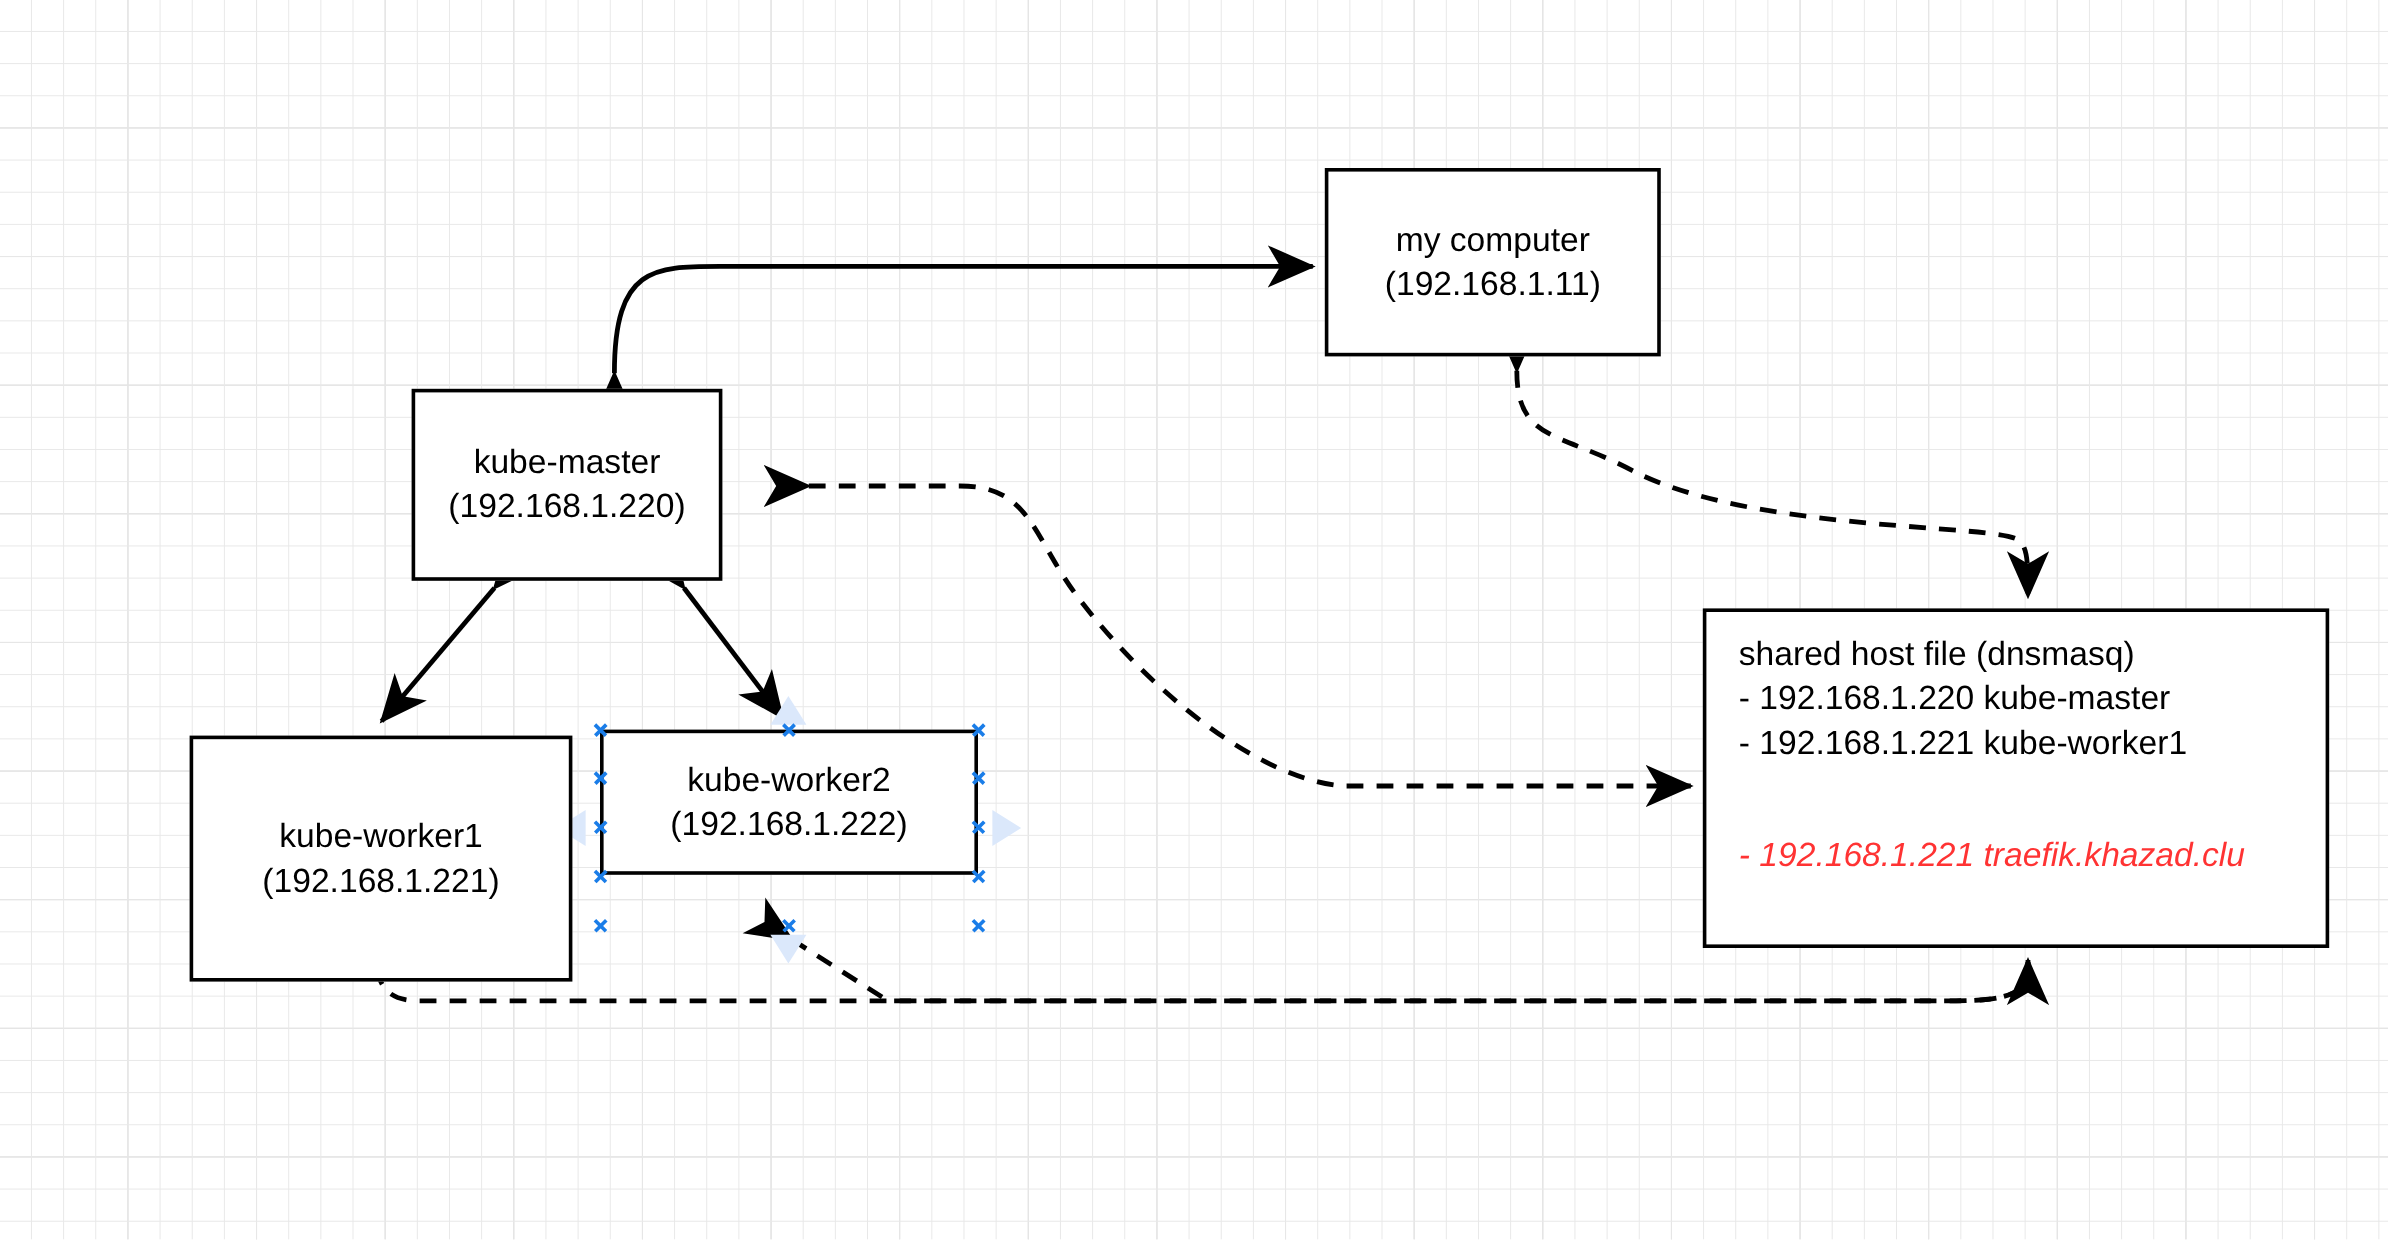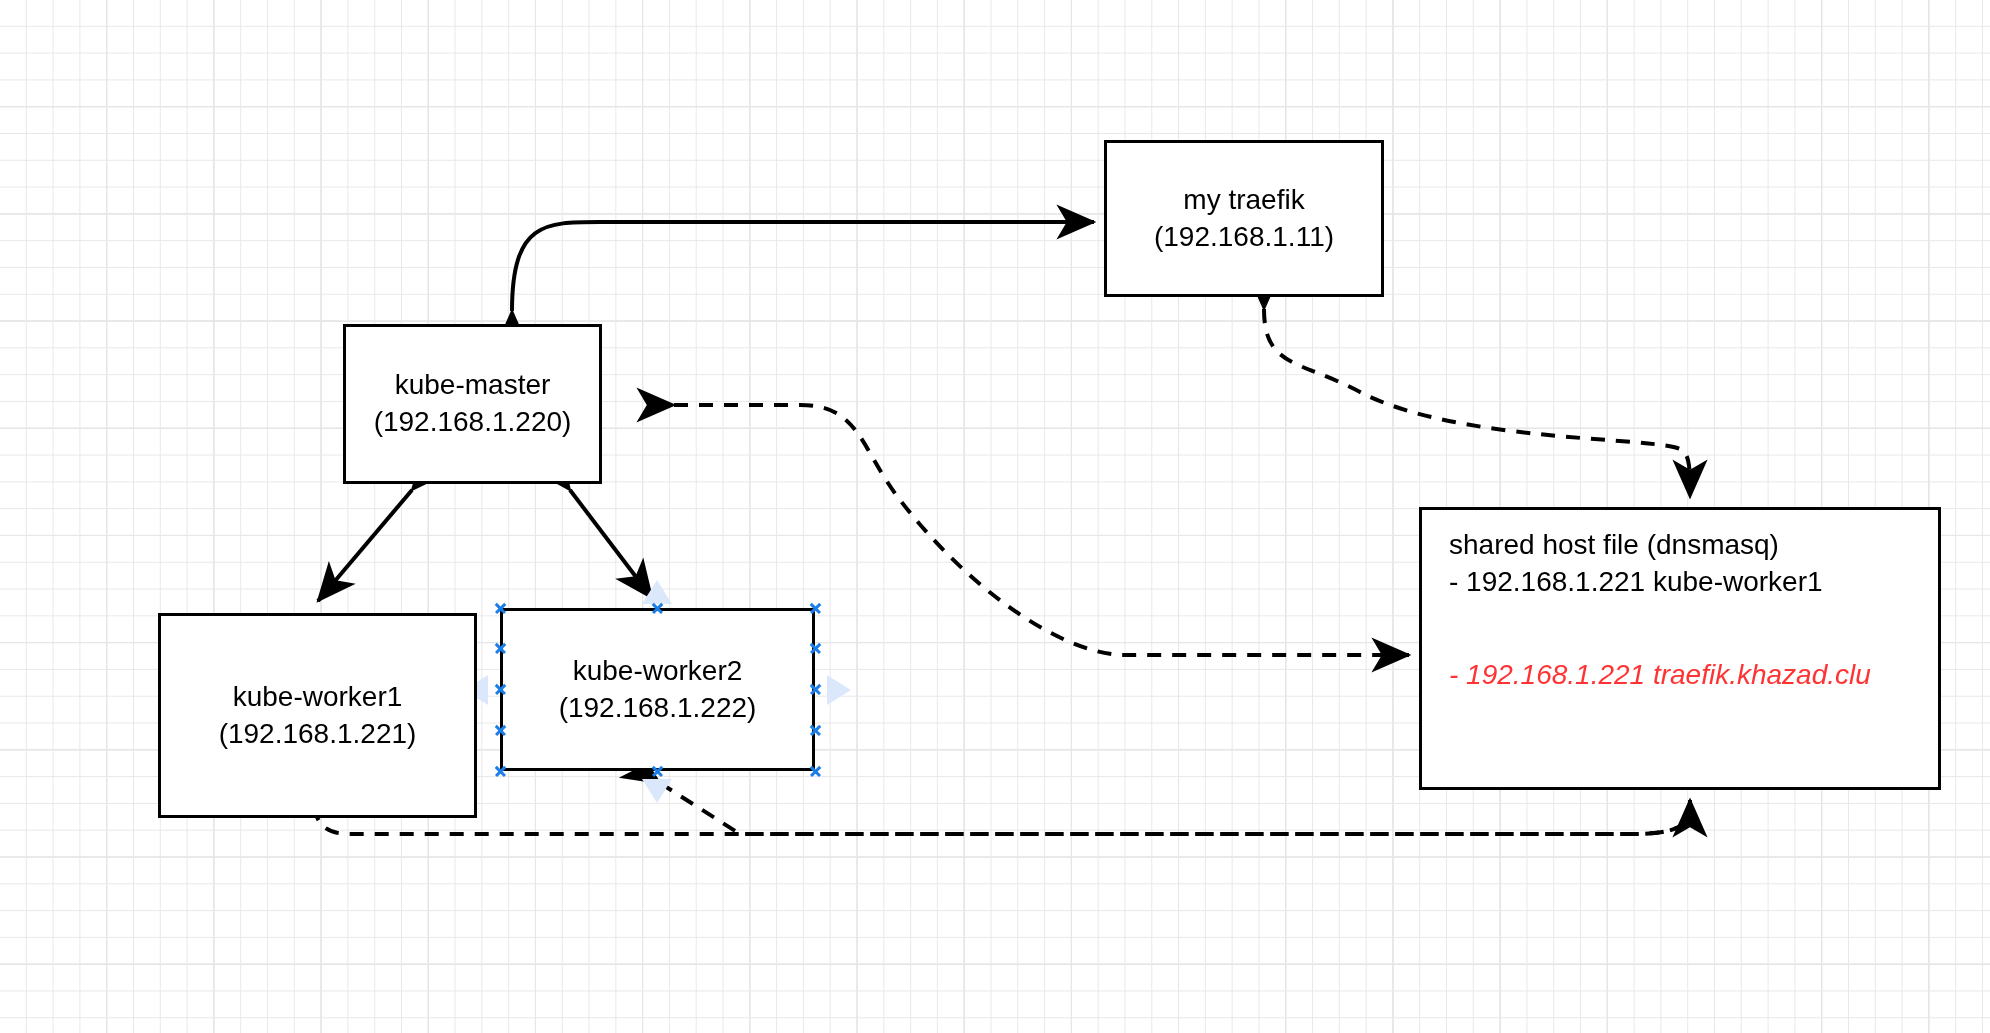--- a/index.html
+++ b/index.html
@@ -150,41 +150,42 @@
     <g>
       <path d="M 312,782 C 312,820 320,834 350,834 L 1630,834 C 1690,834 1690,820 1690,800" fill="none" stroke="#000000" stroke-width="4" stroke-dasharray="14 11" marker-start="url(#ah)" marker-end="url(#ah2)"></path>
     </g>
 
     <g>
       <path d="M 660,783 L 740,834 L 1630,834 C 1690,834 1690,820 1690,800" fill="none" stroke="#000000" stroke-width="4" stroke-dasharray="14 11" marker-start="url(#ah)"></path>
     </g>
   </svg>
 
   <div class="node" style="left:1104px; top:140px; width:280px; height:157px;">
-    <span class="ln">my traefik</span>
+    <span class="ln">my computer</span>
     <span class="ln">(192.168.1.11)</span>
   </div>
 
   <div class="node" style="left:343px; top:324px; width:259px; height:160px;">
     <span class="ln">kube-master</span>
     <span class="ln">(192.168.1.220)</span>
   </div>
 
   <div class="node" style="left:158px; top:613px; width:319px; height:205px;">
     <span class="ln">kube-worker1</span>
     <span class="ln">(192.168.1.221)</span>
   </div>
 
-  <div class="node" style="left:500px; top:608px; width:315px; height:163px;">
+  <div class="node" style="left:500px; top:608px; width:315px; height:121px;">
     <span class="ln">kube-worker2</span>
     <span class="ln">(192.168.1.222)</span>
   </div>
 
   <div class="node textbox" style="left:1419px; top:507px; width:522px; height:283px;">
     <span class="ln">shared host file (dnsmasq)</span>
+    <span class="ln">- 192.168.1.220 kube-master</span>
     <span class="ln">- 192.168.1.221 kube-worker1</span>
     <span class="spacer"></span>
     <span class="ln red">- 192.168.1.221 traefik.khazad.clu</span>
   </div>
 
   <div class="dirarrow up" style="left:642px; top:580px;"></div>
   <div class="dirarrow right" style="left:827px; top:675px;"></div>
   <div class="dirarrow down" style="left:642px; top:779px;"></div>
   <div class="dirarrow left" style="left:464px; top:675px;"></div>
 

